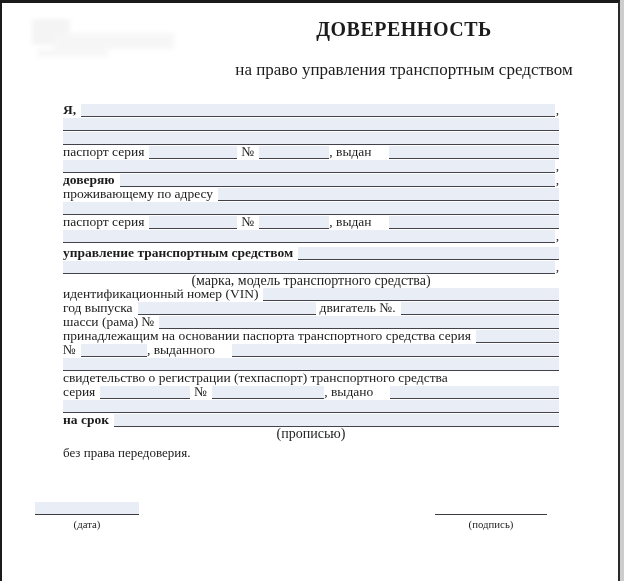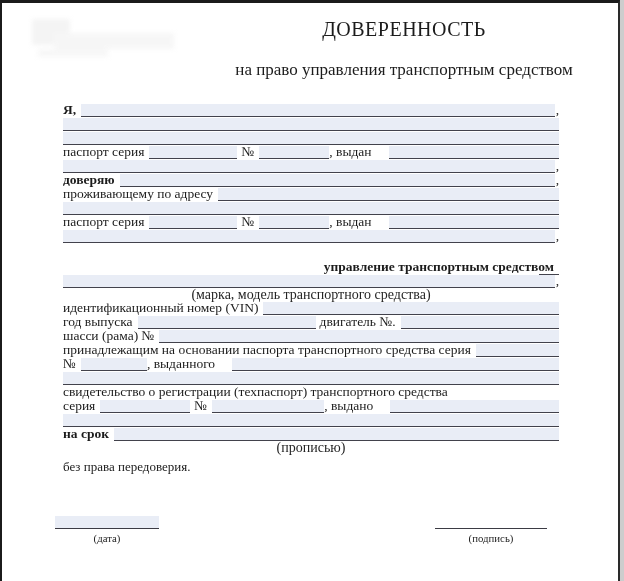--- a/index.html
+++ b/index.html
@@ -19,21 +19,21 @@
     box-sizing:border-box;
     overflow:hidden;
   }
   
   .watermark { position:absolute; left:26px; top:12px; width:160px; height:48px; opacity:.55; filter:blur(2px); }
   .watermark .wm1 { position:absolute; left:4px; top:4px; width:38px; height:26px; background:#ececec; }
   .watermark .wm2 { position:absolute; left:26px; top:18px; width:120px; height:16px; background:#f0f0f0; }
   .watermark .wm3 { position:absolute; left:10px; top:34px; width:70px; height:8px; background:#f1f1f1; }
 
   .header { margin:15px 0 0 200px; width:404px; text-align:center; }
-  .title { font-size:20px; font-weight:normal; letter-spacing:.5px; line-height:22px; }
+  .title { font-size:20px; font-weight:bold; letter-spacing:.5px; line-height:22px; }
   .subtitle { font-size:17px; line-height:19px; margin-top:20px; }
 
   .content { margin-top:24px; padding:0 59px 0 61px; }
 
   .row { display:flex; align-items:flex-end; height:14px; font-size:13.5px; line-height:14px; white-space:pre; }
   .lbl { flex:0 0 auto; padding-right:5px; }
   .lbl.tight { padding-left:0; padding-right:17px; }
   .lbl.after { padding-left:4px; }
   .b { font-weight:bold; }
   .fill {
@@ -43,26 +43,26 @@
     border-bottom:1.2px solid #42424c;
     min-width:20px;
   }
   .fill.fx { flex:0 0 auto; }
   .w88 { width:88px; } .w70 { width:70px; } .w178 { width:178px; }
   .w66 { width:66px; } .w90 { width:90px; } .w112 { width:112px; }
   .comma { flex:0 0 auto; padding-left:1px; }
 
   .caption-row { height:12px; font-size:14px; line-height:12px; text-align:center; color:#242424; margin-top:1px; }
 
-  .gap3 { margin-top:17px;flex-direction:column; }
+  .gap3 { margin-top:3px; }
   .gap6 { margin-top:6px; }
 
   .text-row { height:14px; font-size:13px; line-height:14px; }
 
-  .sig-area { display:flex; justify-content:space-between; margin-top:42px; padding:0 59px 0 53px; }
+  .sig-area { display:flex; justify-content:space-between; margin-top:42px; padding:0 59px 0 33px; }
   .sig-block { display:flex; flex-direction:column; }
   .date-line { width:104px; height:12px; background:#e9edf6; border-bottom:1.4px solid #3b3b44; }
   .sign-line { width:112px; height:12px; border-bottom:1.4px solid #3b3b44; margin-right:12px; }
   .sig-caption { font-size:10.8px; line-height:12px; text-align:center; margin-top:3px; color:#242424; }
   .sig-block.right .sig-caption { margin-right:12px; }
 </style>
 </head>
 <body>
 
 <div class="page">

